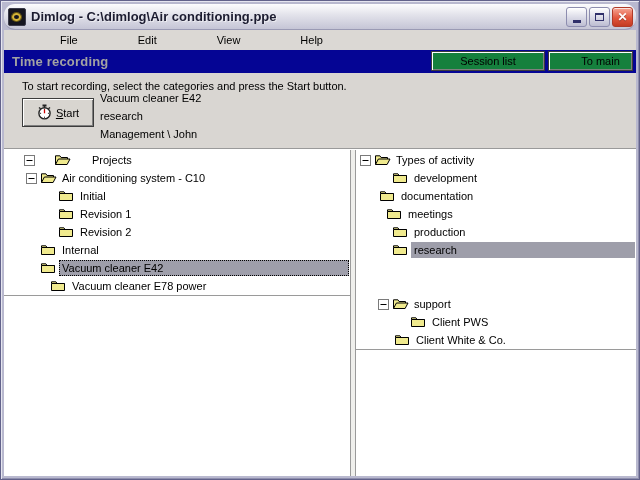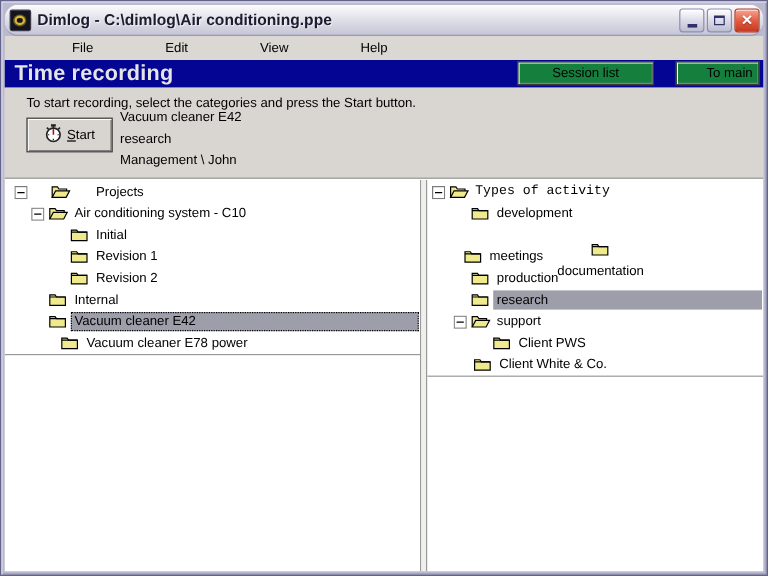--- a/index.html
+++ b/index.html
@@ -82,35 +82,35 @@
   .menu-item { padding:2px 8px 3px 8px;margin-left:44px; }
 
   
   .section-header {
     height:23px; flex:0 0 23px;
     background:var(--header-bg, #050594);
     position:relative;
     display:flex; align-items:center;
   }
   .section-title {
-    color:#e5e5e5; font-weight:bold; font-size:18px;
+    color:#a3a3a3; font-weight:bold; font-size:13px;
     padding-left:8px;
     letter-spacing:.2px;
   }
   .hdr-btn {
     position:absolute; top:1px; height:20px;
     background:#15803d;
     border:1px solid #3c3c3c;
     box-shadow:inset 1px 1px 0 #ffffff, inset -1px -1px 0 #7f7f7f;
     font-size:11px;
     display:flex; align-items:center; justify-content:center;
     font-family:"Liberation Sans", sans-serif;
   }
   .hdr-btn.session { right:91px; width:114px; }
-  .hdr-btn.tomain  { right:3px;  width:70px;padding-left:20px; }
+  .hdr-btn.tomain  { right:3px;  width:85px;padding-left:20px; }
 
   
   .top-section {
     height:76px; flex:0 0 76px;
     background:#d9d6d2;
     position:relative;
     border-bottom:1px solid #9a9a9a;
     box-shadow:0 1px 0 #ffffff;
   }
   .instruction { position:absolute; left:18px; top:7px; }
@@ -232,21 +232,21 @@
     <div class="summary">
       <div class="summary-line">Vacuum cleaner E42</div>
       <div class="summary-line">research</div>
       <div class="summary-line">Management \ John</div>
     </div>
   </div>
 
   <div class="panels">
     <div class="panel left">
       <div class="tree" id="left-tree">
-          <div class="tree-row" style="padding-left: 8px; gap: 16px;">
+          <div class="tree-row" style="padding-left: 20px; gap: 16px;">
             <span class="expander">
               <svg width="11" height="11" viewBox="0 0 11 11">
                 <rect x="0.5" y="0.5" width="10" height="10" fill="#fff" stroke="#7a7a7a"></rect>
                 <line x1="2.5" y1="5.5" x2="8.5" y2="5.5" stroke="#000"></line>
               </svg>
             </span>
             <span class="foldericon">
               <svg width="17" height="13" viewBox="0 0 17 13">
                 <path d="M1.5 11.5 V2.8 h4.4 l1.2 1.7 h6.4 v2" fill="#f0ea8e" stroke="#000"></path>
                 <path d="M1.5 11.5 L4.4 6 h11.6 l-2.9 5.5 z" fill="#f0ea8e" stroke="#000"></path>
@@ -327,21 +327,21 @@
                 <line x1="1.5" y1="4.5" x2="14.5" y2="4.5" stroke="#000"></line>
               </svg>
             </span>
             <span class="tree-label">Vacuum cleaner E78 power</span>
           </div>
         </div>
     </div>
     <div class="divider"></div>
     <div class="panel right">
       <div class="tree" id="right-tree">
-          <div class="tree-row" style="padding-left: 4px; font-family: Liberation Mono, monospace;">
+          <div class="tree-row" style="padding-left: 4px;">
             <span class="expander">
               <svg width="11" height="11" viewBox="0 0 11 11">
                 <rect x="0.5" y="0.5" width="10" height="10" fill="#fff" stroke="#7a7a7a"></rect>
                 <line x1="2.5" y1="5.5" x2="8.5" y2="5.5" stroke="#000"></line>
               </svg>
             </span>
             <span class="foldericon">
               <svg width="17" height="13" viewBox="0 0 17 13">
                 <path d="M1.5 11.5 V2.8 h4.4 l1.2 1.7 h6.4 v2" fill="#f0ea8e" stroke="#000"></path>
                 <path d="M1.5 11.5 L4.4 6 h11.6 l-2.9 5.5 z" fill="#f0ea8e" stroke="#000"></path>
@@ -352,21 +352,21 @@
           <div class="tree-row" style="padding-left: 22px;">
             <span class="expander"></span>
             <span class="foldericon">
               <svg width="16" height="13" viewBox="0 0 16 13">
                 <path d="M1.5 4.5 V2.8 h4.4 l1.2 1.7 h7.4 v7 h-13 z" fill="#f0ea8e" stroke="#000"></path>
                 <line x1="1.5" y1="4.5" x2="14.5" y2="4.5" stroke="#000"></line>
               </svg>
             </span>
             <span class="tree-label">development</span>
           </div>
-          <div class="tree-row" style="padding-left: 9px; flex-direction: column;">
+          <div class="tree-row" style="padding-left: 9px;">
             <span class="expander"></span>
             <span class="foldericon">
               <svg width="16" height="13" viewBox="0 0 16 13">
                 <path d="M1.5 4.5 V2.8 h4.4 l1.2 1.7 h7.4 v7 h-13 z" fill="#f0ea8e" stroke="#000"></path>
                 <line x1="1.5" y1="4.5" x2="14.5" y2="4.5" stroke="#000"></line>
               </svg>
             </span>
             <span class="tree-label">documentation</span>
           </div>
           <div class="tree-row" style="padding-left: 16px; text-align: center;">
@@ -392,21 +392,21 @@
           <div class="tree-row" style="padding-left: 22px;">
             <span class="expander"></span>
             <span class="foldericon">
               <svg width="16" height="13" viewBox="0 0 16 13">
                 <path d="M1.5 4.5 V2.8 h4.4 l1.2 1.7 h7.4 v7 h-13 z" fill="#f0ea8e" stroke="#000"></path>
                 <line x1="1.5" y1="4.5" x2="14.5" y2="4.5" stroke="#000"></line>
               </svg>
             </span>
             <span class="tree-label selected">research</span>
           </div>
-          <div class="tree-row" style="padding-left: 22px;">
+          <div class="tree-row" style="padding-left: 22px; margin-top: 36px;">
             <span class="expander">
               <svg width="11" height="11" viewBox="0 0 11 11">
                 <rect x="0.5" y="0.5" width="10" height="10" fill="#fff" stroke="#7a7a7a"></rect>
                 <line x1="2.5" y1="5.5" x2="8.5" y2="5.5" stroke="#000"></line>
               </svg>
             </span>
             <span class="foldericon">
               <svg width="17" height="13" viewBox="0 0 17 13">
                 <path d="M1.5 11.5 V2.8 h4.4 l1.2 1.7 h6.4 v2" fill="#f0ea8e" stroke="#000"></path>
                 <path d="M1.5 11.5 L4.4 6 h11.6 l-2.9 5.5 z" fill="#f0ea8e" stroke="#000"></path>

